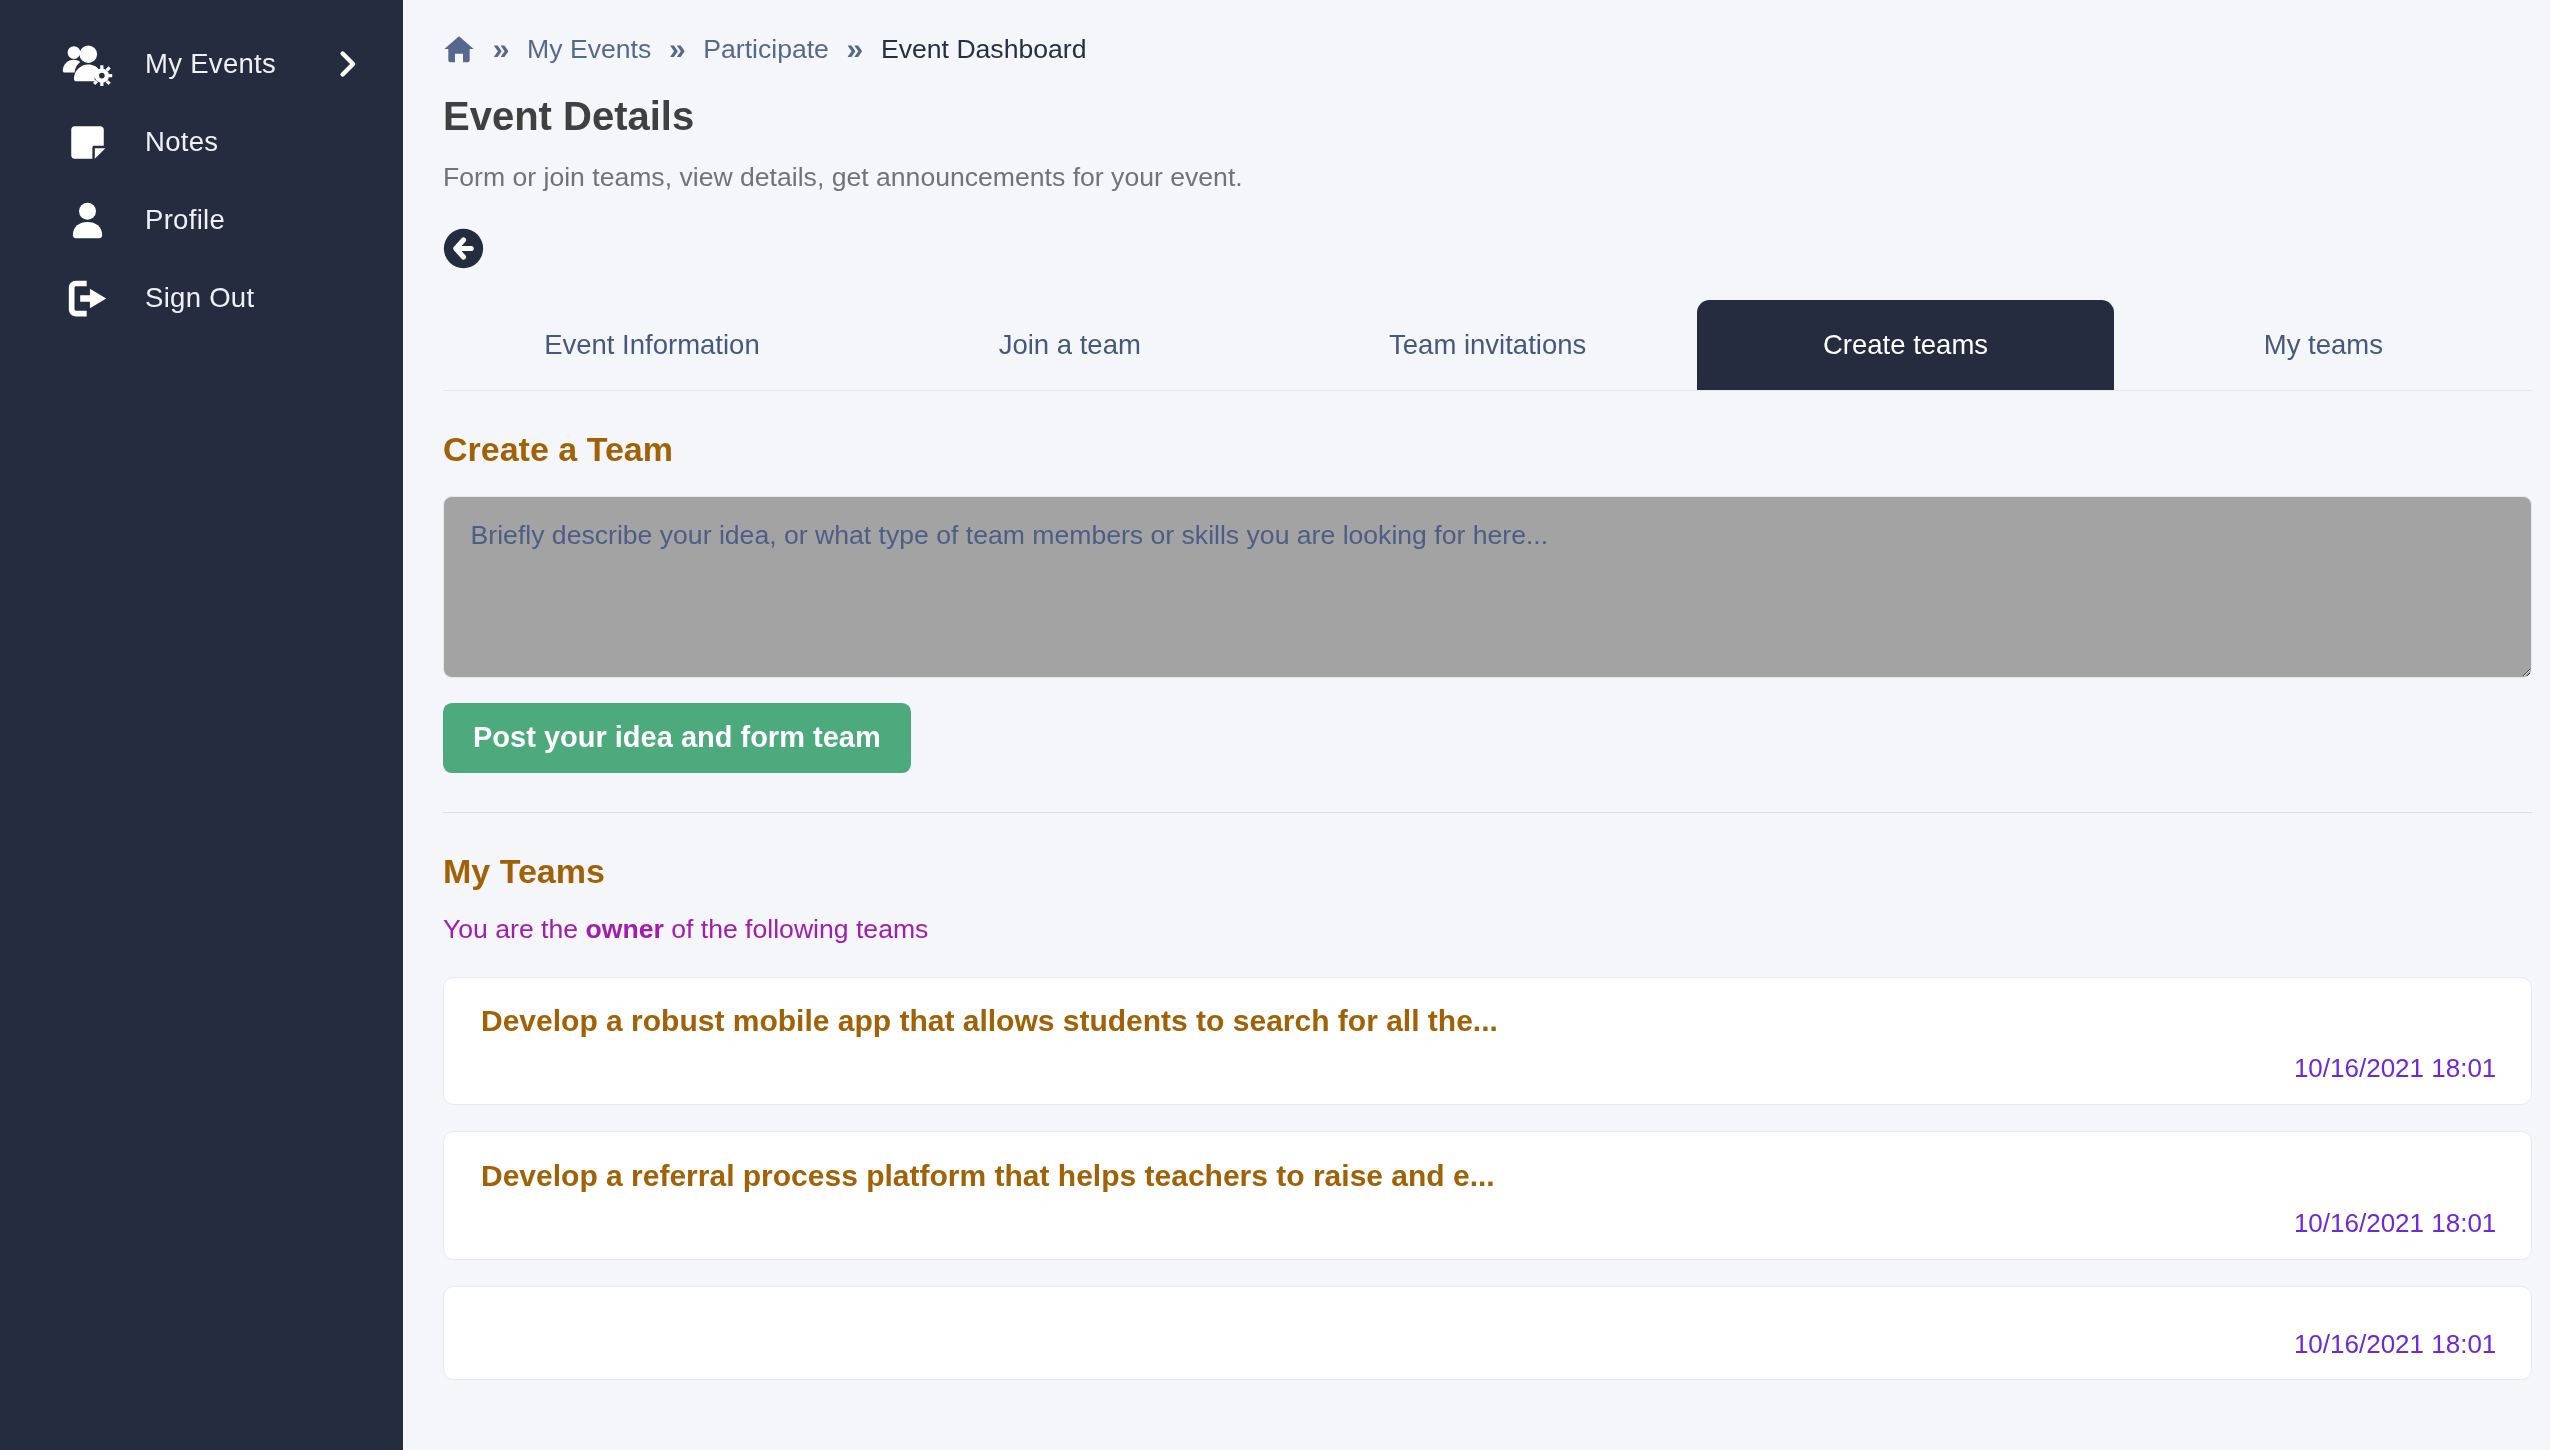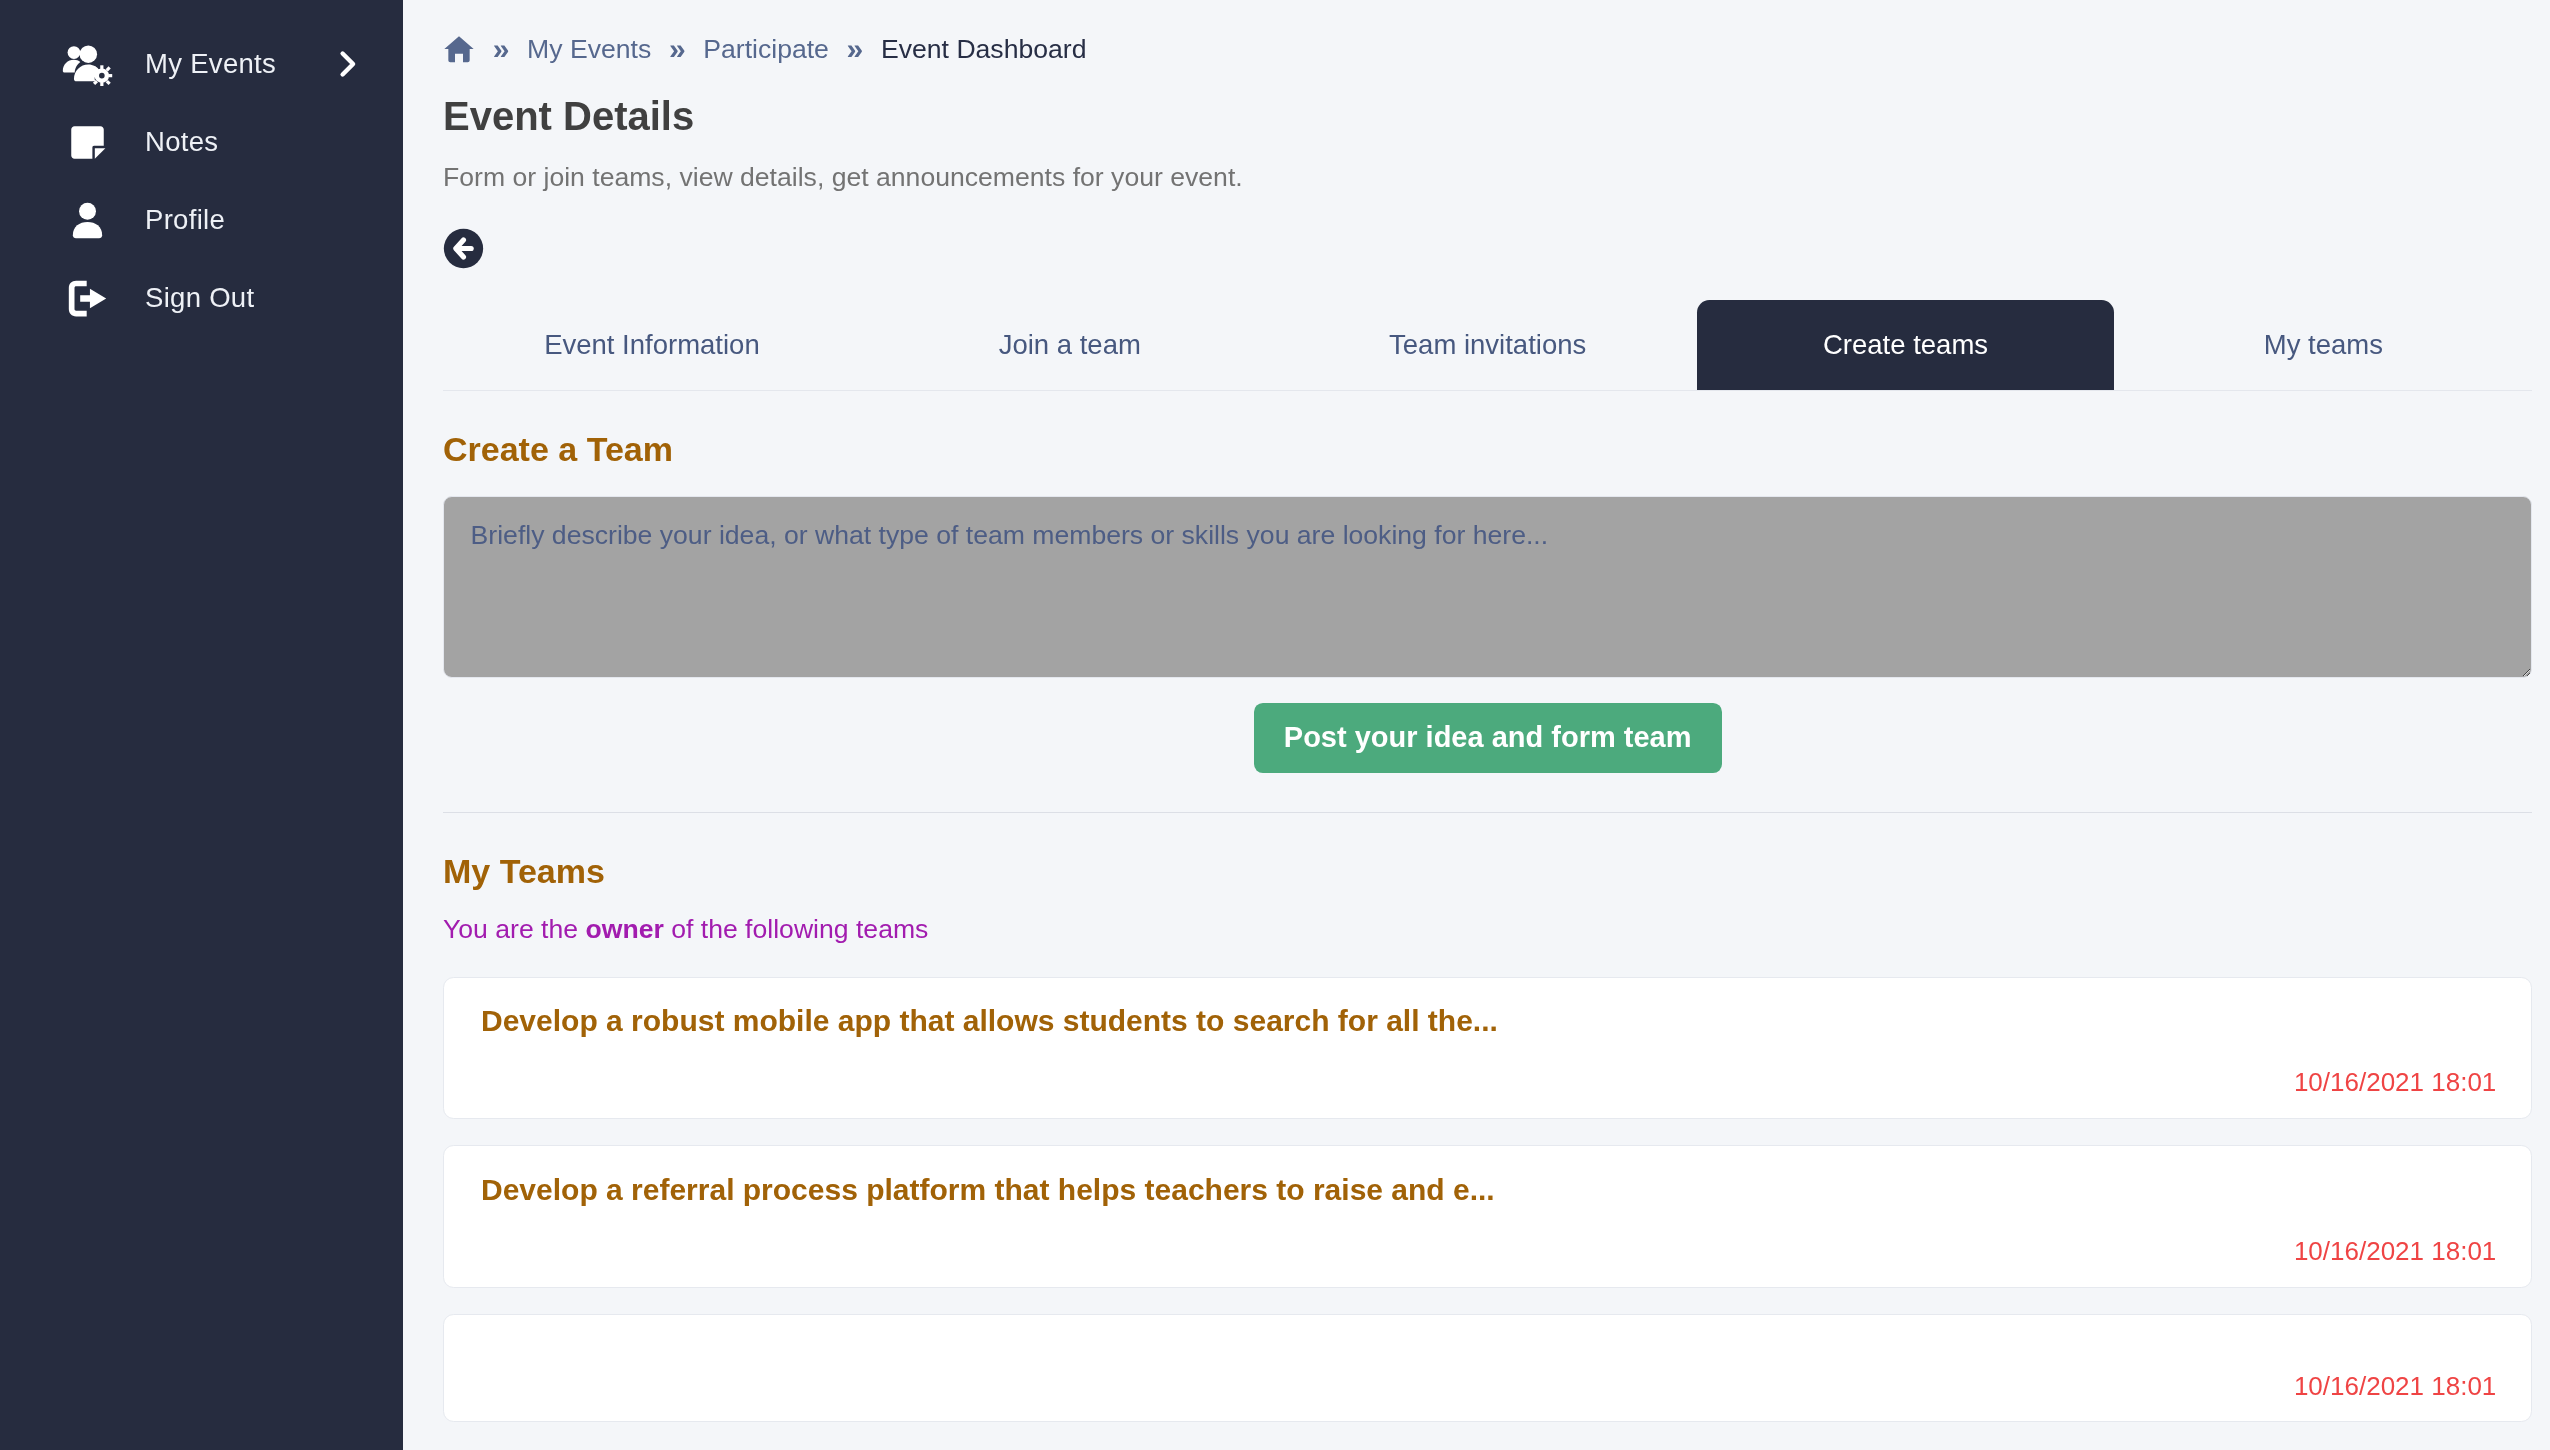--- a/index.html
+++ b/index.html
@@ -116,21 +116,21 @@
     font-family: "Liberation Sans", sans-serif;
     font-size: 26.6px;
     color: #3c4a6e;
     resize: both;
     outline: none;
   }
   .idea-textarea::placeholder { color: #4d5d85; opacity: 1; }
 
   .submit-row {
     display: flex;
-    justify-content: center;
+    justify-content: flex-start;
     margin-top: 25px;
   }
   .submit-btn {
     background: #4caa7d;
     color: #ffffff;
     border: none;
     border-radius: 8.9px;
     font-family: "Liberation Sans", sans-serif;
     font-size: 29px;
     font-weight: bold;
@@ -160,24 +160,24 @@
     padding: 26.6px 35px 19.5px 37px;
     margin-bottom: 26.6px;
     cursor: pointer;
   }
   .team-title {
     font-size: 30px;
     font-weight: bold;
     color: #a16207;
   }
   .team-timestamp {
-    margin-top: 29px;
+    margin-top: 15px;
     text-align: right;
     font-size: 26px;
-    color: #ef4444;
+    color: #6d28d9;
   }
 
   svg { display: block; }
 </style>
 </head>
 <body>
 
 <nav class="sidebar">
 
   <div class="side-item">

